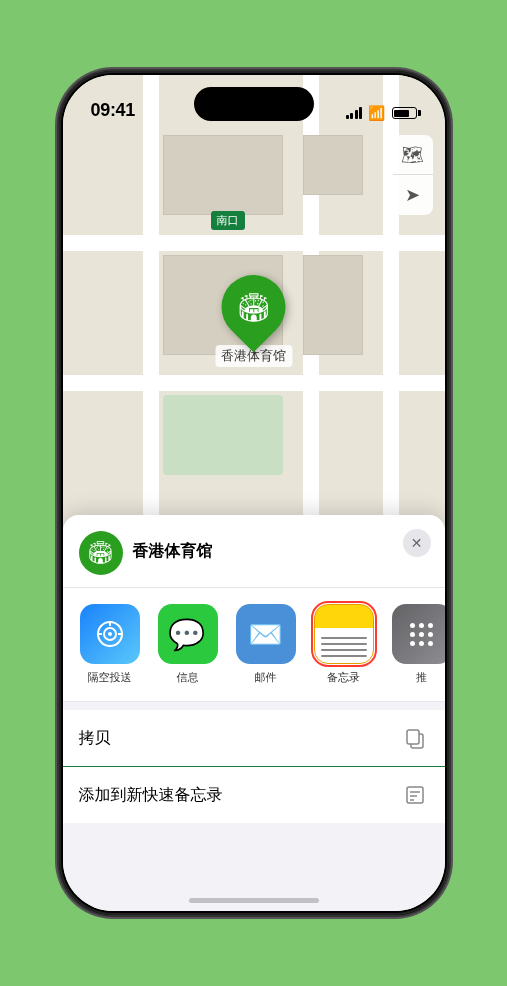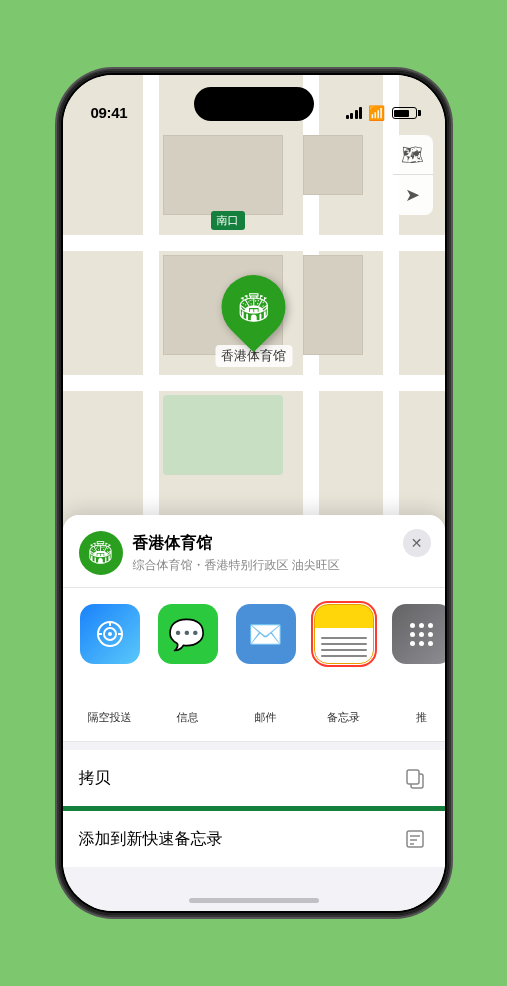--- a/index.html
+++ b/index.html
@@ -45,21 +45,21 @@
       position: absolute;
       top: 0; left: 0; right: 0;
       height: 54px;
       display: flex;
       align-items: flex-end;
       justify-content: space-between;
       padding: 0 28px 8px;
       z-index: 50;
     }
     .status-time {
-      font-size: 15px;
+      font-size: 18px;
       font-weight: 600;
       color: #000;
       letter-spacing: -0.3px;
     }
     .status-icons {
       display: flex;
       align-items: center;
       gap: 6px;
     }
     .signal-bars {
@@ -293,21 +293,20 @@
     .share-icon-wrap.mail { background: #4a90d9; }
     .share-icon-wrap.notes {
       background: linear-gradient(180deg, #ffd60a 0%, #ffd60a 40%, #fff 40%);
       position: relative;
       border: 1px solid #e5a000;
     }
     .share-label {
       font-size: 11px;
       color: #333;
       text-align: center;
-      margin-top: 40px;
     }
     
     .share-item.selected .share-icon-wrap {
       outline: 2.5px solid #ff3b30;
       outline-offset: 1px;
     }
     
     .notes-lines {
       width: 100%;
       height: 100%;
@@ -325,21 +324,21 @@
     
     .action-list {
       background: #fff;
       margin: 8px 0 0;
     }
     .action-item {
       display: flex;
       align-items: center;
       justify-content: space-between;
       padding: 14px 16px;
-      border-bottom: 5px solid #15803d;
+      border-bottom: 1px solid #15803d;
       cursor: pointer;
     }
     .action-item:last-child {
       border-bottom: none;
       align-items: center;
     }
     .action-label {
       font-size: 16px;
       color: #000;
     }
@@ -434,21 +433,20 @@
     </div>
 
     <div class="bottom-sheet" style="top: 440px;">
 
       <div class="venue-header">
         <div class="venue-icon">
           <span>🏟</span>
         </div>
         <div class="venue-info">
           <div class="venue-name">香港体育馆</div>
-          <div class="venue-sub">综合体育馆・香港特别行政区 油尖旺区</div>
         </div>
         <div class="close-btn">✕</div>
       </div>
 
       <div class="share-row">
 
         <div class="share-item">
           <div class="share-icon-wrap airdrop">
             <svg width="32" height="32" viewBox="0 0 32 32" fill="none">
               <circle cx="16" cy="16" r="12" stroke="white" stroke-width="2" fill="none"></circle>

